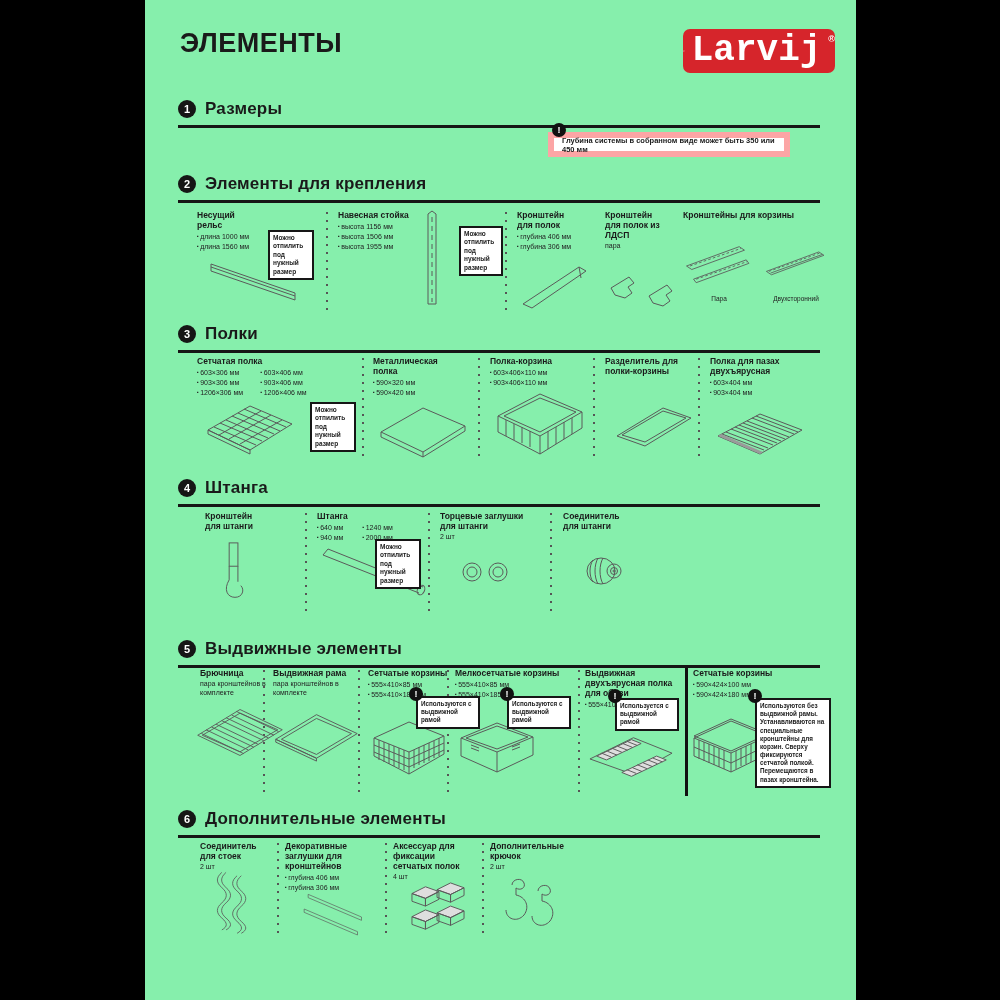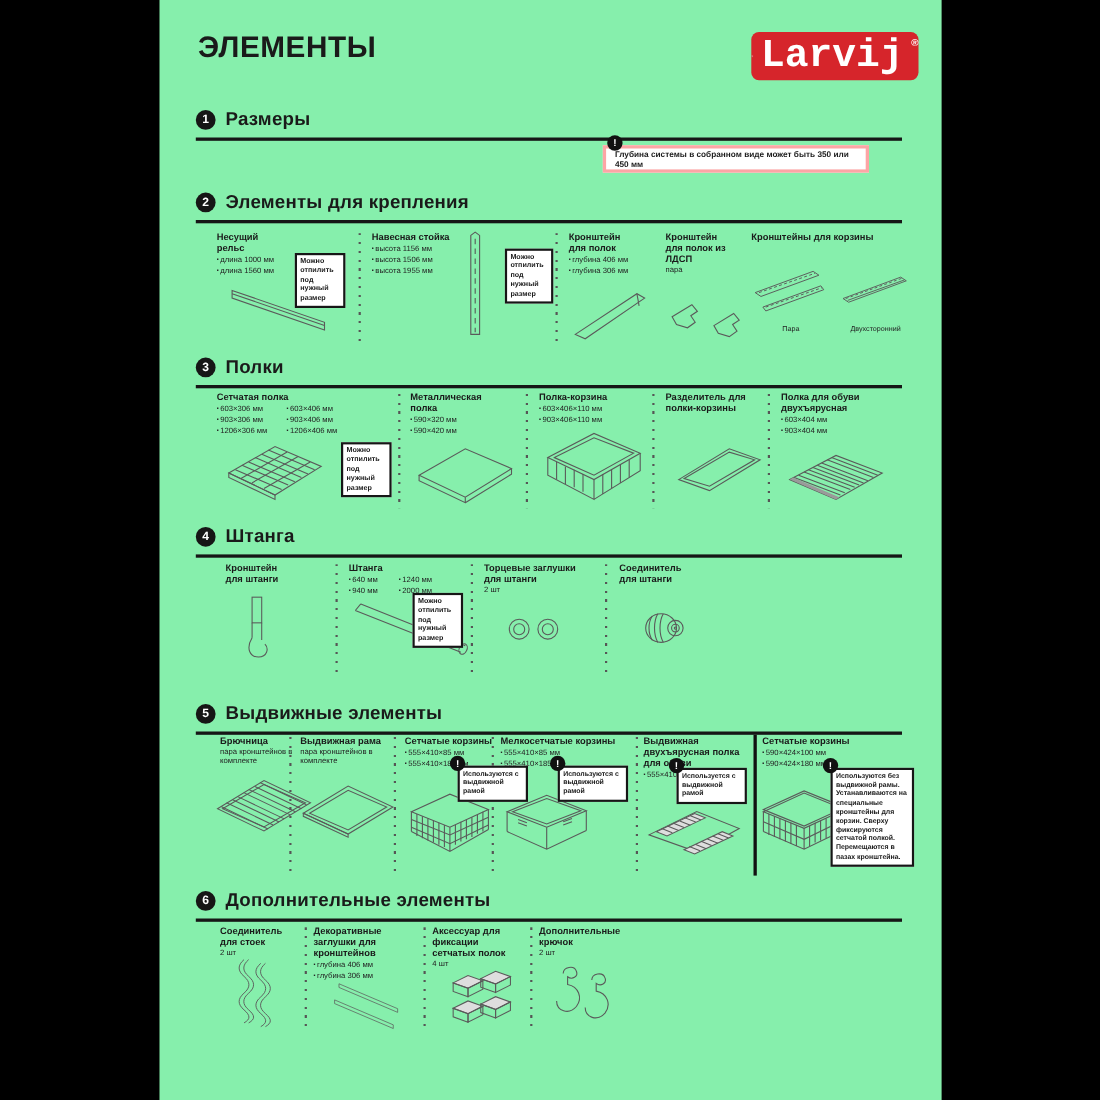--- a/index.html
+++ b/index.html
@@ -26,21 +26,21 @@
   .cutbox{position:absolute;border:2px solid #161616;background:#fff;padding:2px 3px;
     font-size:6.5px;font-weight:bold;line-height:1.3;z-index:3}
   .vdot{position:absolute;top:2px;width:2px;
     background:repeating-linear-gradient(to bottom,#555 0 2px,transparent 2px 8px)}
   .vsolid{position:absolute;top:0;width:3px;background:#111}
   .warnwrap{position:absolute;z-index:4}
   .warn{border:2px solid #161616;background:#fff;padding:2px 3px;font-size:6.3px;font-weight:bold;line-height:1.3}
   .wicon{position:absolute;top:-9px;left:-7px;width:14px;height:14px;border-radius:50%;background:#111;
     color:#fff;font-weight:bold;font-size:9px;display:flex;align-items:center;justify-content:center;z-index:5}
   .notewrap{position:absolute}
-  .note1{border:3px solid #fca5a5;background:#fff;font-size:7.5px;font-weight:bold;height:25px;
+  .note1{border:6px solid #fca5a5;background:#fff;font-size:7.5px;font-weight:bold;height:25px;
     display:flex;align-items:center;padding:0 8px}
   .intro{position:absolute;font-size:13px}
   .cap{font-size:6.5px;text-align:center;margin-top:1px;color:#222}
   .figrow{position:absolute;display:flex;gap:8px;align-items:flex-end}
   svg.illus{position:absolute;overflow:visible}
   svg.illus *{stroke:#5a5a5a;stroke-width:1;fill:none}
   svg.illus .fl{fill:#dedede}
   svg.illus .fd{fill:#9a9a9a;stroke:none}
 </style>
 </head>
@@ -208,21 +208,21 @@
 
     <div class="col" style="left:427px;width:100px">
       <div class="iname" style="width:92px">Разделитель для полки-корзины</div>
       <svg class="illus" style="left:6px;top:46px" width="85" height="52" viewBox="0 0 85 52">
         <polygon points="6,34 52,6 80,16 34,44"></polygon>
         <polygon points="11,33 52,9 75,16 34,40"></polygon>
       </svg>
     </div>
 
     <div class="col" style="left:532px;width:110px">
-      <div class="iname" style="width:92px">Полка для обуви двухъярусная</div>
+      <div class="iname" style="width:92px">Полка для пазах двухъярусная</div>
       <div class="specs">
         <div class="spec">603×404 мм</div>
         <div class="spec">903×404 мм</div>
       </div>
       <svg class="illus" style="left:2px;top:50px" width="95" height="55" viewBox="0 0 95 55">
         <polygon points="6,30 48,8 90,24 48,48"></polygon>
         <path d="M10 28 L52 44 M14 26 L56 42 M19 23 L61 39 M23 21 L65 37 M27 19 L69 35 M31 17 L73 33 M35 15 L77 31 M40 12 L82 28 M44 10 L86 26"></path>
         <polygon class="fd" points="6,30 48,48 51,46 9,28"></polygon>
       </svg>
     </div>

